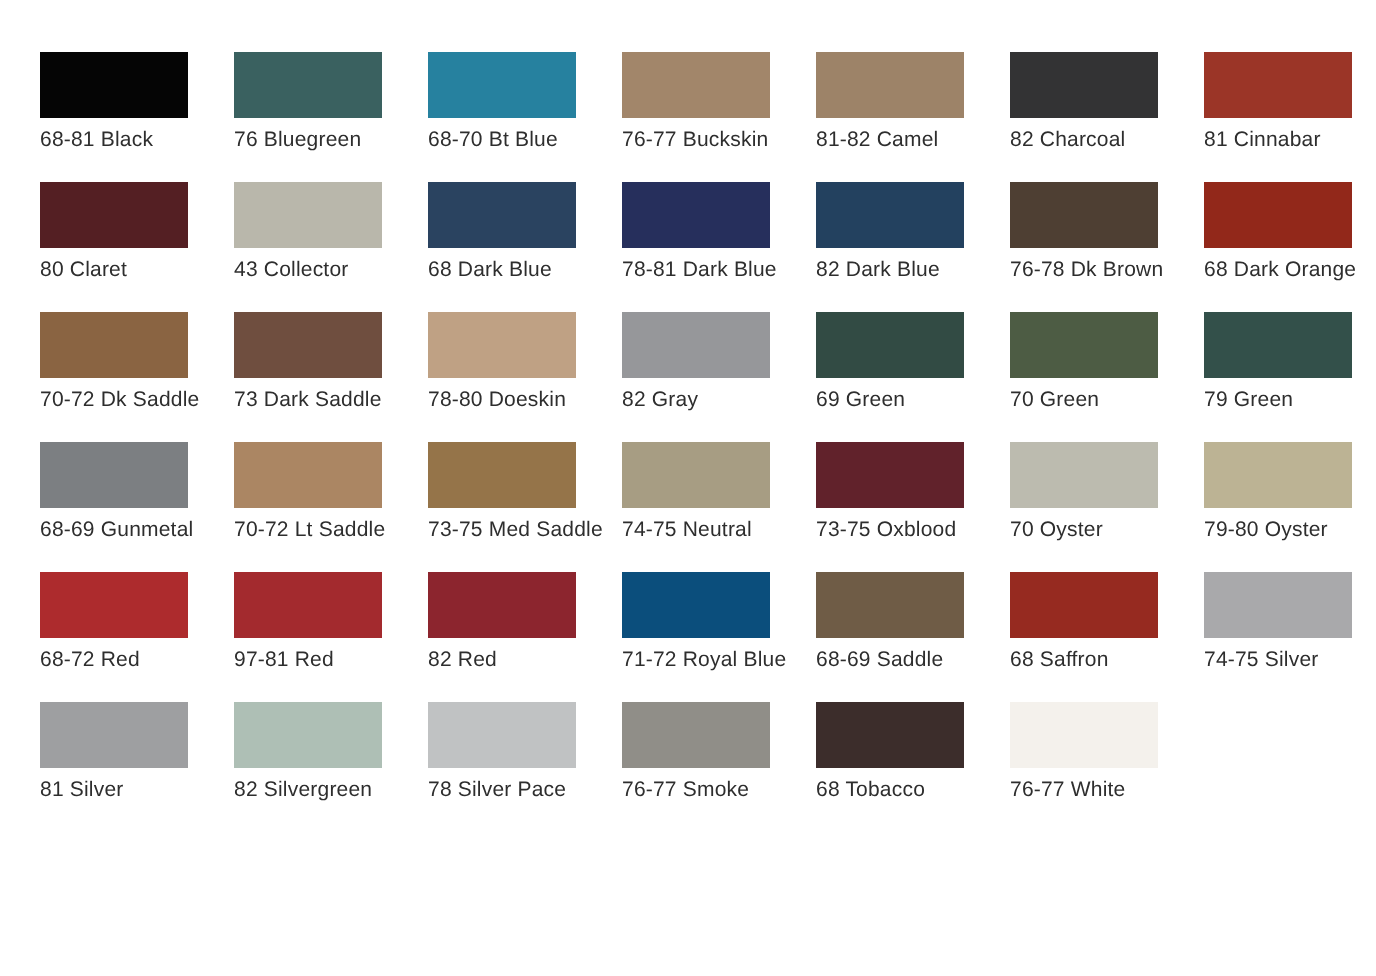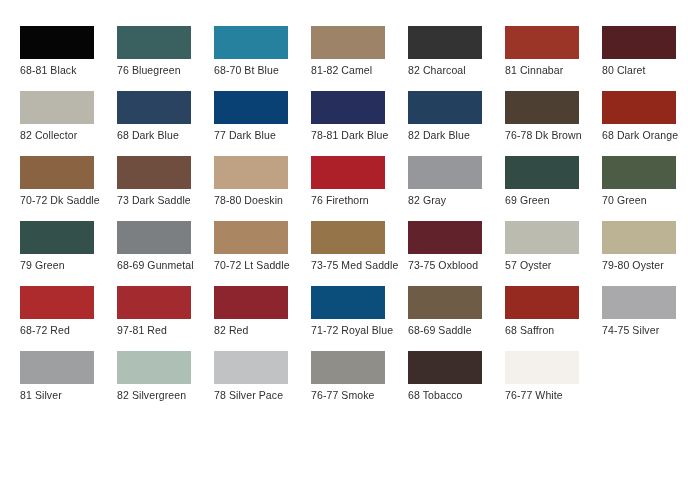--- a/index.html
+++ b/index.html
@@ -57,48 +57,48 @@
     </div>
     <div class="swatch-cell">
       <span class="swatch-chip" title="76 Bluegreen" style="background-color: rgb(58, 97, 96);"></span>
       <span class="swatch-label">76 Bluegreen</span>
     </div>
     <div class="swatch-cell">
       <span class="swatch-chip" title="68-70 Bt Blue" style="background-color: rgb(38, 129, 159);"></span>
       <span class="swatch-label">68-70 Bt Blue</span>
     </div>
     <div class="swatch-cell">
+      <span class="swatch-chip" title="76-77 Buckskin" style="background-color: rgb(162, 134, 106);"></span>
+      <span class="swatch-label">76-77 Buckskin</span>
+    </div>
+    <div class="swatch-cell">
       <span class="swatch-chip" title="81-82 Camel" style="background-color: rgb(157, 131, 104);"></span>
       <span class="swatch-label">81-82 Camel</span>
     </div>
     <div class="swatch-cell">
       <span class="swatch-chip" title="82 Charcoal" style="background-color: rgb(51, 51, 52);"></span>
       <span class="swatch-label">82 Charcoal</span>
     </div>
     <div class="swatch-cell">
       <span class="swatch-chip" title="81 Cinnabar" style="background-color: rgb(155, 53, 39);"></span>
       <span class="swatch-label">81 Cinnabar</span>
     </div>
     <div class="swatch-cell">
       <span class="swatch-chip" title="80 Claret" style="background-color: rgb(84, 31, 35);"></span>
       <span class="swatch-label">80 Claret</span>
     </div>
     <div class="swatch-cell">
       <span class="swatch-chip" title="82 Collector" style="background-color: rgb(185, 183, 171);"></span>
-      <span class="swatch-label">82 Collector</span>
+      <span class="swatch-label">43 Collector</span>
     </div>
     <div class="swatch-cell">
       <span class="swatch-chip" title="68 Dark Blue" style="background-color: rgb(42, 67, 96);"></span>
       <span class="swatch-label">68 Dark Blue</span>
     </div>
     <div class="swatch-cell">
-      <span class="swatch-chip" title="77 Dark Blue" style="background-color: rgb(10, 65, 116);"></span>
-      <span class="swatch-label">77 Dark Blue</span>
-    </div>
-    <div class="swatch-cell">
       <span class="swatch-chip" title="78-81 Dark Blue" style="background-color: rgb(38, 47, 92);"></span>
       <span class="swatch-label">78-81 Dark Blue</span>
     </div>
     <div class="swatch-cell">
       <span class="swatch-chip" title="82 Dark Blue" style="background-color: rgb(35, 65, 95);"></span>
       <span class="swatch-label">82 Dark Blue</span>
     </div>
     <div class="swatch-cell">
       <span class="swatch-chip" title="76-78 Dk Brown" style="background-color: rgb(78, 63, 51);"></span>
       <span class="swatch-label">76-78 Dk Brown</span>
@@ -113,24 +113,20 @@
     </div>
     <div class="swatch-cell">
       <span class="swatch-chip" title="73 Dark Saddle" style="background-color: rgb(111, 78, 63);"></span>
       <span class="swatch-label">73 Dark Saddle</span>
     </div>
     <div class="swatch-cell">
       <span class="swatch-chip" title="78-80 Doeskin" style="background-color: rgb(191, 161, 132);"></span>
       <span class="swatch-label">78-80 Doeskin</span>
     </div>
     <div class="swatch-cell">
-      <span class="swatch-chip" title="76 Firethorn" style="background-color: rgb(174, 32, 41);"></span>
-      <span class="swatch-label">76 Firethorn</span>
-    </div>
-    <div class="swatch-cell">
       <span class="swatch-chip" title="82 Gray" style="background-color: rgb(150, 151, 154);"></span>
       <span class="swatch-label">82 Gray</span>
     </div>
     <div class="swatch-cell">
       <span class="swatch-chip" title="69 Green" style="background-color: rgb(50, 75, 68);"></span>
       <span class="swatch-label">69 Green</span>
     </div>
     <div class="swatch-cell">
       <span class="swatch-chip" title="70 Green" style="background-color: rgb(77, 92, 68);"></span>
       <span class="swatch-label">70 Green</span>
@@ -145,26 +141,30 @@
     </div>
     <div class="swatch-cell">
       <span class="swatch-chip" title="70-72 Lt Saddle" style="background-color: rgb(171, 134, 99);"></span>
       <span class="swatch-label">70-72 Lt Saddle</span>
     </div>
     <div class="swatch-cell">
       <span class="swatch-chip" title="73-75 Med Saddle" style="background-color: rgb(149, 116, 73);"></span>
       <span class="swatch-label">73-75 Med Saddle</span>
     </div>
     <div class="swatch-cell">
+      <span class="swatch-chip" title="74-75 Neutral" style="background-color: rgb(167, 157, 131);"></span>
+      <span class="swatch-label">74-75 Neutral</span>
+    </div>
+    <div class="swatch-cell">
       <span class="swatch-chip" title="73-75 Oxblood" style="background-color: rgb(97, 34, 43);"></span>
       <span class="swatch-label">73-75 Oxblood</span>
     </div>
     <div class="swatch-cell">
       <span class="swatch-chip" title="78 Oyster" style="background-color: rgb(188, 187, 175);"></span>
-      <span class="swatch-label">57 Oyster</span>
+      <span class="swatch-label">70 Oyster</span>
     </div>
     <div class="swatch-cell">
       <span class="swatch-chip" title="79-80 Oyster" style="background-color: rgb(188, 179, 148);"></span>
       <span class="swatch-label">79-80 Oyster</span>
     </div>
     <div class="swatch-cell">
       <span class="swatch-chip" title="68-72 Red" style="background-color: rgb(173, 43, 45);"></span>
       <span class="swatch-label">68-72 Red</span>
     </div>
     <div class="swatch-cell">

